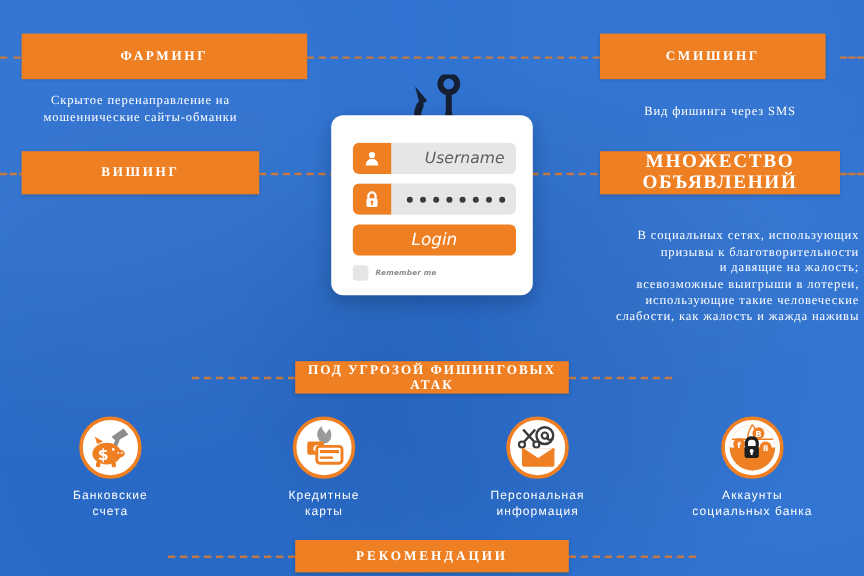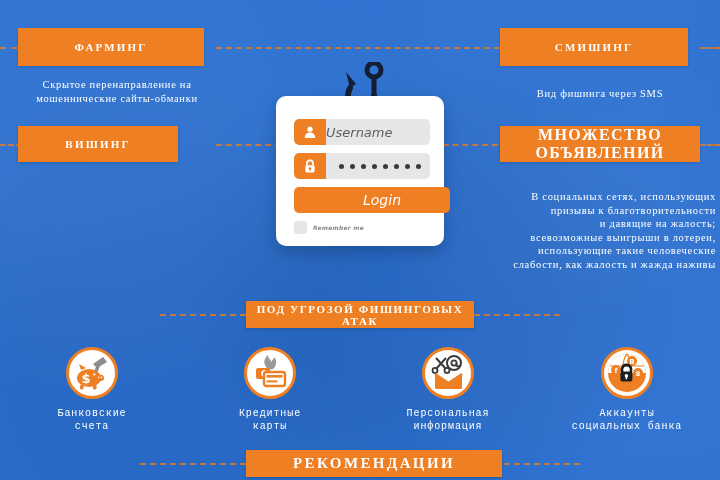--- a/index.html
+++ b/index.html
@@ -73,21 +73,21 @@
     overflow:hidden;
   }
   .field .tab{
     width:32px;height:26px;
     background:#ef7f23;
     border-radius:5px 0 0 5px;
     display:flex;align-items:center;justify-content:center;
     flex:0 0 auto;
   }
   .field .val{
-    padding-left:0;
+    padding-left:28px;
     font-family:"DejaVu Sans", sans-serif;
     font-style:italic;
     font-size:13px;
     color:#5f5f5f;
   }
   .dots{display:flex;align-items:center;gap:6px;padding-left:13px;}
   .dot{width:5px;height:5px;border-radius:50%;background:#3a3a3a;}
   .login-btn{
     position:absolute;
     background:#ef7f23;
@@ -121,21 +121,21 @@
     border-radius:50%;
     background:#ffffff;
     border:3px solid #ef7f23;
     box-sizing:border-box;
     display:flex;align-items:center;justify-content:center;
     overflow:hidden;
   }
   .icon-label{
     margin-top:9px;
     color:#ffffff;
-    font-family:Liberation Mono, monospace;
+    font-family:Liberation Sans, sans-serif;
     font-size:10px;
     line-height:12.5px;
     letter-spacing:.9px;
     white-space:pre-line;
   }
 </style>
 </head>
 <body>
 
 <div class="stage">
@@ -149,26 +149,26 @@
   <div class="dash" style="left:0px;   top:144px; width:22px;"></div>
   <div class="dash" style="left:216px; top:144px; width:282px;"></div>
   <div class="dash" style="left:700px; top:144px; width:20px;"></div>
 
   <div class="dash" style="left:160px; top:314px; width:86px;"></div>
   <div class="dash" style="left:474px; top:314px; width:86px;"></div>
 
   <div class="dash" style="left:140px; top:463px; width:106px;"></div>
   <div class="dash" style="left:474px; top:463px; width:106px;"></div>
 
-  <div class="banner banner-sm" style="left:18px; top:28px; width:186px; height:38px;">ФАРМИНГ</div>
+  <div class="banner banner-sm" style="left:18px; top:28px; width:238px; height:38px;">ФАРМИНГ</div>
 
   <div class="para" style="left:8px; top:78px; width:218px;">Скрытое перенаправление на
 мошеннические сайты-обманки</div>
 
-  <div class="banner banner-sm" style="left:18px; top:126px; width:160px; height:36px;">ВИШИНГ</div>
+  <div class="banner banner-sm" style="left:18px; top:126px; width:198px; height:36px;">ВИШИНГ</div>
 
 
   <div class="banner banner-sm" style="left:500px; top:28px; width:188px; height:38px;">СМИШИНГ</div>
 
   <div class="para" style="left:490px; top:87px; width:220px;font-family:Liberation Serif, serif;">Вид фишинга через SMS</div>
 
   <div class="banner banner-mid" style="left:500px; top:126px; width:200px; height:36px; letter-spacing:1.4px;">МНОЖЕСТВО ОБЪЯВЛЕНИЙ</div>
 
   <div class="para" style="left:484px; top:190px; width:232px;text-align:right;">В социальных сетях, использующих
 призывы к благотворительности
@@ -215,21 +215,21 @@
         <span class="dot"></span>
         <span class="dot"></span>
         <span class="dot"></span>
         <span class="dot"></span>
         <span class="dot"></span>
         <span class="dot"></span>
         <span class="dot"></span>
       </div>
     </div>
 
-    <div class="login-btn" style="left:18px; top:91px; width:136px; height:26px;padding-left:20px;">Login</div>
+    <div class="login-btn" style="left:18px; top:91px; width:136px; height:26px;">Login</div>
 
     <div class="remember" style="left:18px; top:125px;">
       <span class="box"></span>
       <span class="lbl">Remember me</span>
     </div>
   </div>
 
   <div class="banner banner-mid" style="left:246px; top:301px; width:228px; height:27px; letter-spacing:1.6px; font-size:11px;">ПОД УГРОЗОЙ ФИШИНГОВЫХ АТАК</div>
 
   <div class="icon-item" style="left:27px; top:347px;">
@@ -313,15 +313,15 @@
         <path d="M17 21 V17.5 A4.6 4.6 0 0 1 26 17.5 V21" fill="none" stroke="#1f1f1f" stroke-width="2.6"></path>
         <rect x="15.4" y="20.6" width="12" height="10" rx="1.8" fill="#1f1f1f"></rect>
         <circle cx="21.4" cy="24.8" r="1.7" fill="#ffffff"></circle>
         <rect x="20.6" y="24.8" width="1.6" height="3.4" fill="#ffffff"></rect>
       </svg>
     </div>
     <div class="icon-label">Аккаунты
 социальных банка</div>
   </div>
 
-  <div class="banner banner-mid" style="left:246px; top:450px; width:256px; height:27px; letter-spacing:2.4px; font-size:15px;">РЕКОМЕНДАЦИИ</div>
+  <div class="banner banner-mid" style="left:246px; top:450px; width:228px; height:27px; letter-spacing:2.4px; font-size:11px;">РЕКОМЕНДАЦИИ</div>
 
 </div>
 
 </body></html>

